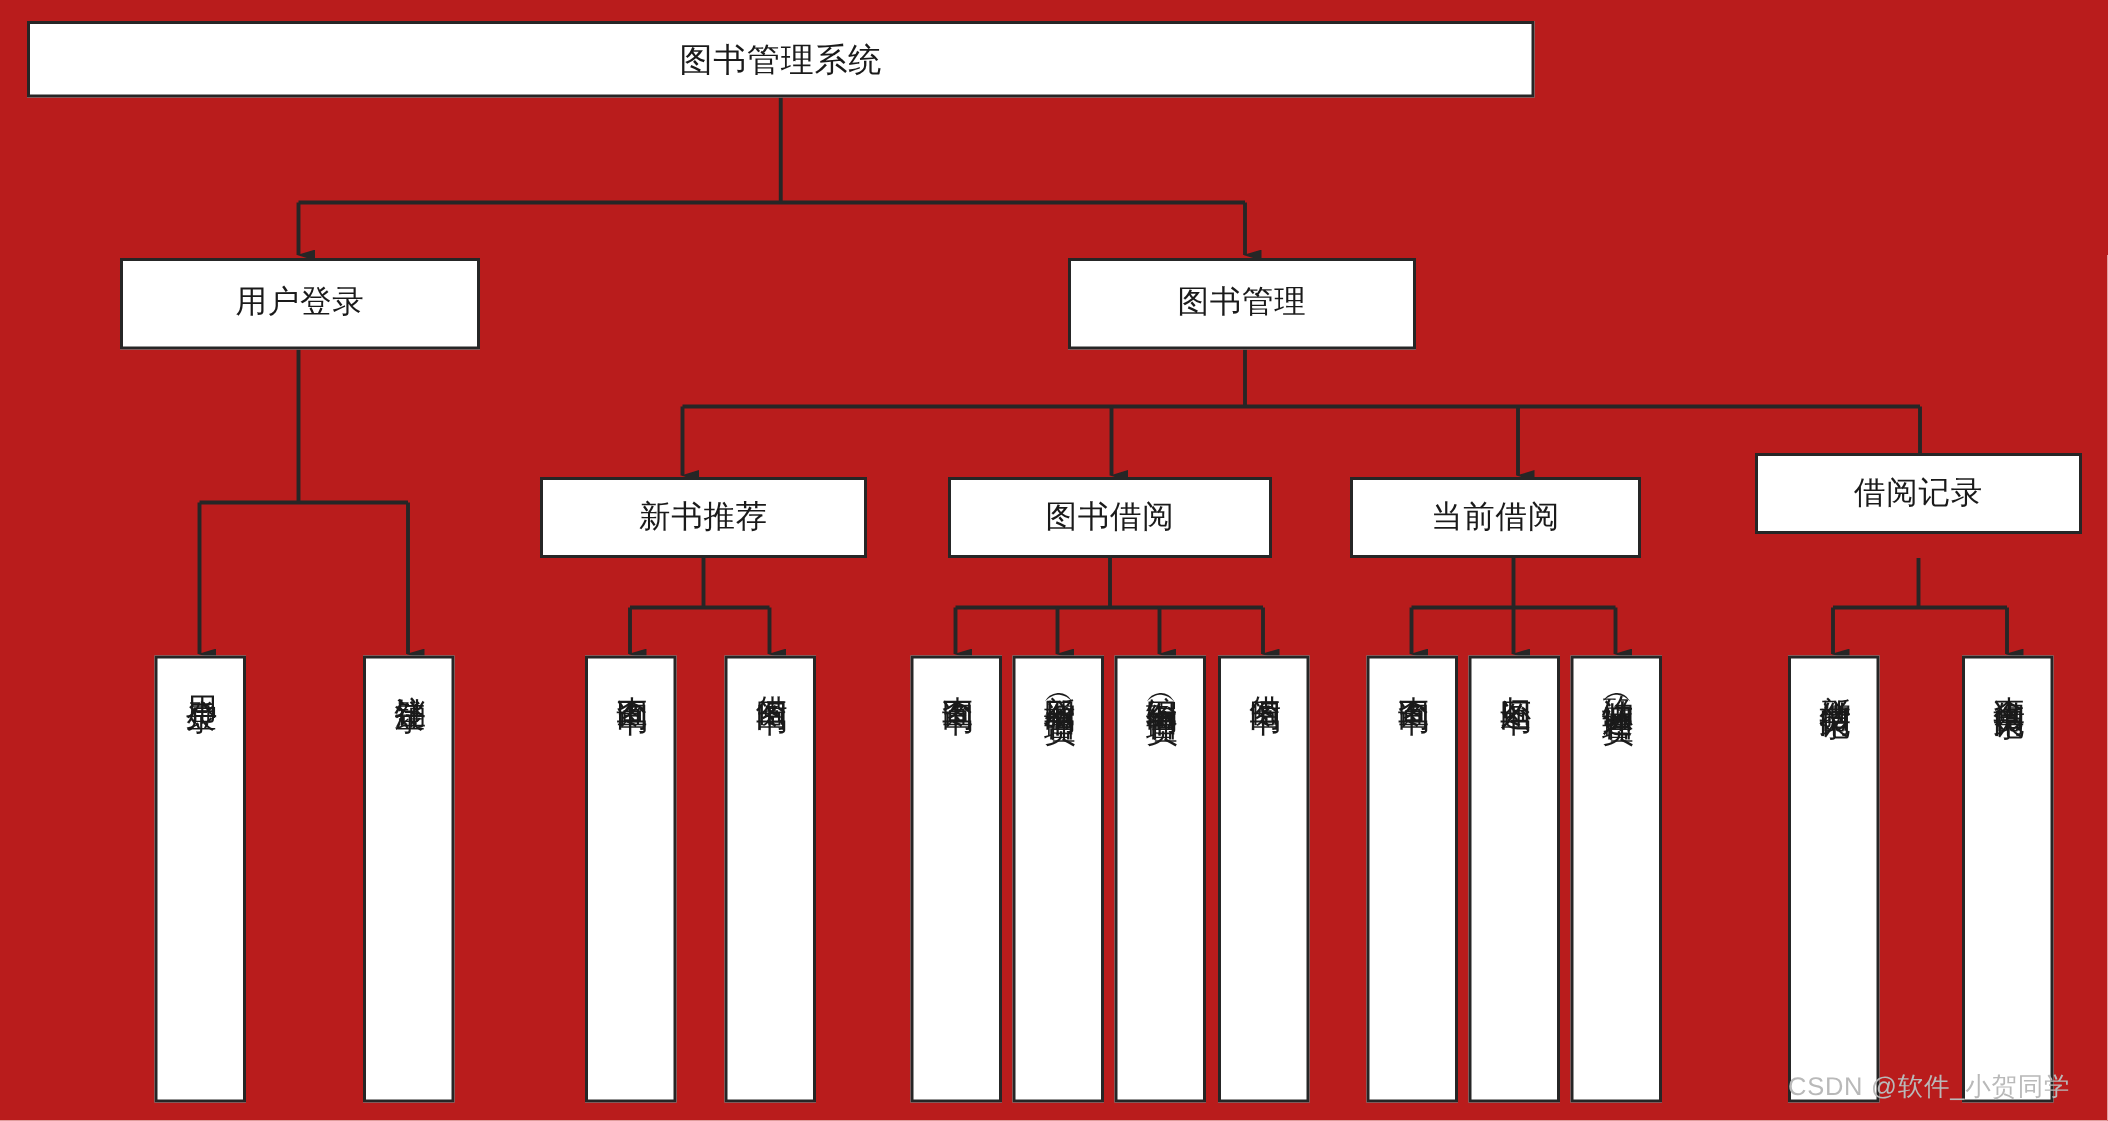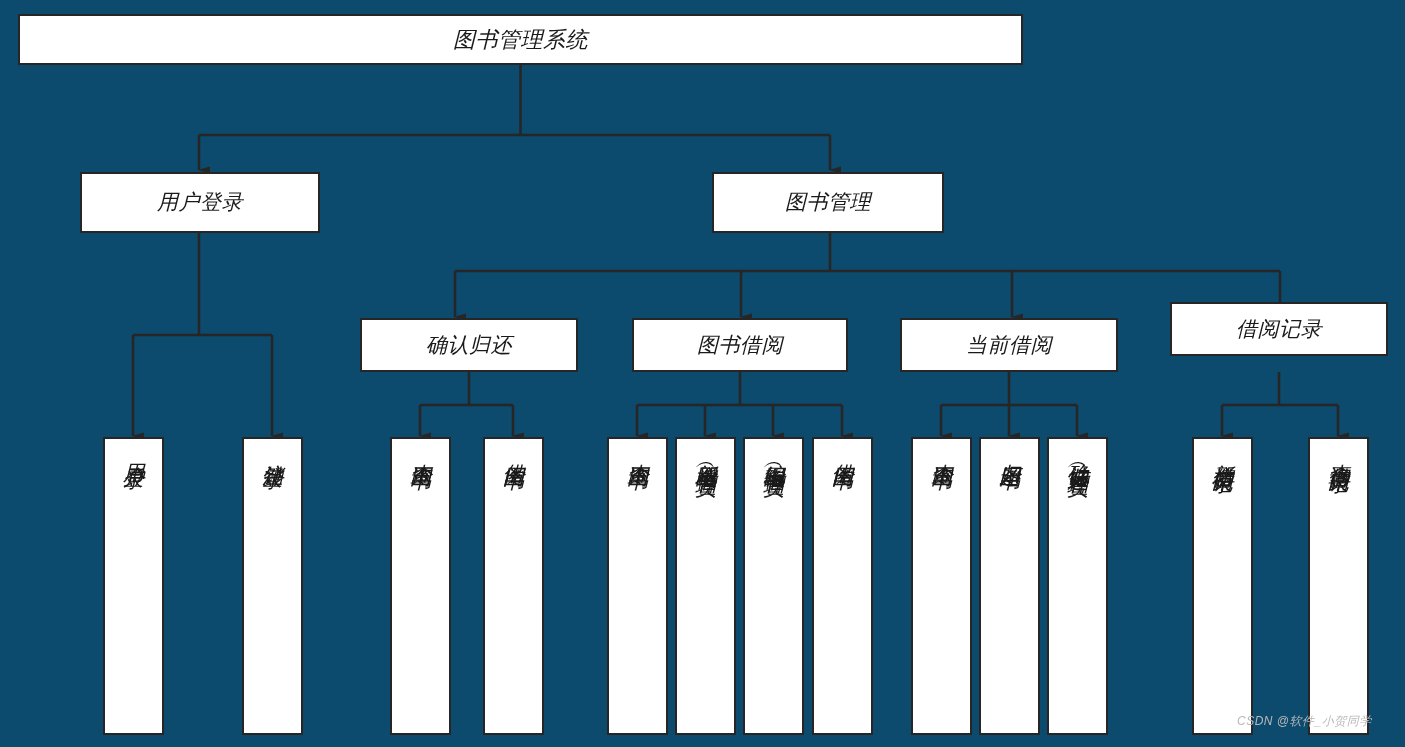--- a/index.html
+++ b/index.html
@@ -8,23 +8,22 @@
     padding: 0;
     background: #ffffff;
   }
   body {
     font-family: "Liberation Sans", "DejaVu Sans", sans-serif;
   }
   #canvas {
     position: relative;
     width: 1405px;
     height: 747px;
-    background: #0c4a6e;
+    background: #b91c1c;
     overflow: hidden;
-    font-style: italic;
   }
   #edges {
     position: absolute;
     left: 0;
     top: 0;
     width: 1405px;
     height: 747px;
     pointer-events: none;
   }
   .node {
@@ -60,26 +59,25 @@
   .node.vert .label {
     writing-mode: vertical-rl;
     text-orientation: upright;
     font-size: 21px;
     line-height: 1.05;
     letter-spacing: 2px;
     white-space: nowrap;
   }
   .watermark {
     position: absolute;
-    font-size: 12px;
+    font-size: 17px;
     color: #b9b9b9;
     white-space: nowrap;
     z-index: 3;
     letter-spacing: 0.5px;
-    padding-left: 45px;
   }
 </style>
 </head>
 <body>
 
 <div id="canvas">
 
   <svg id="edges" viewBox="0 0 1405 747" xmlns="http://www.w3.org/2000/svg">
     <defs>
       <marker id="arrowhead" markerWidth="9" markerHeight="12" refX="3.6" refY="11" orient="auto" markerUnits="userSpaceOnUse">
@@ -135,26 +133,26 @@
   </div>
 
   <div class="node horiz" style="left:80px; top:172px; width:240px; height:61px;">
     <span class="label">用户登录</span>
   </div>
   <div class="node horiz" style="left:712px; top:172px; width:232px; height:61px;">
     <span class="label">图书管理</span>
   </div>
 
   <div class="node horiz" style="left:360px; top:318px; width:218px; height:54px;">
-    <span class="label">确认归还</span>
+    <span class="label">新书推荐</span>
   </div>
   <div class="node horiz" style="left:632px; top:318px; width:216px; height:54px;">
     <span class="label">图书借阅</span>
   </div>
-  <div class="node horiz" style="left:900px; top:318px; width:218px; height:54px;">
+  <div class="node horiz" style="left:900px; top:318px; width:194px; height:54px;">
     <span class="label">当前借阅</span>
   </div>
   <div class="node horiz" style="left:1170px; top:302px; width:218px; height:54px;">
     <span class="label">借阅记录</span>
   </div>
 
   <div class="node vert" style="left:103px; top:437px; width:61px; height:298px;">
     <span class="label">用户登录</span>
   </div>
   <div class="node vert" style="left:242px; top:437px; width:61px; height:298px;">

